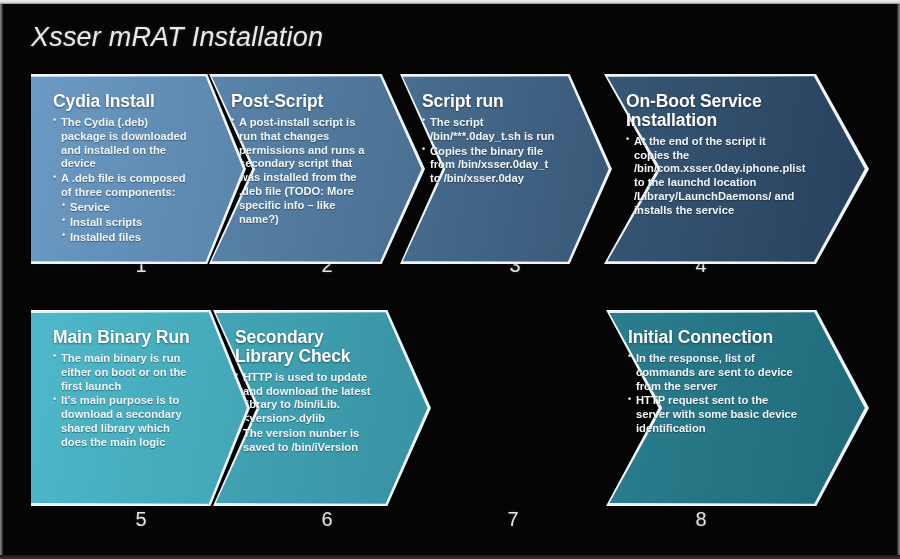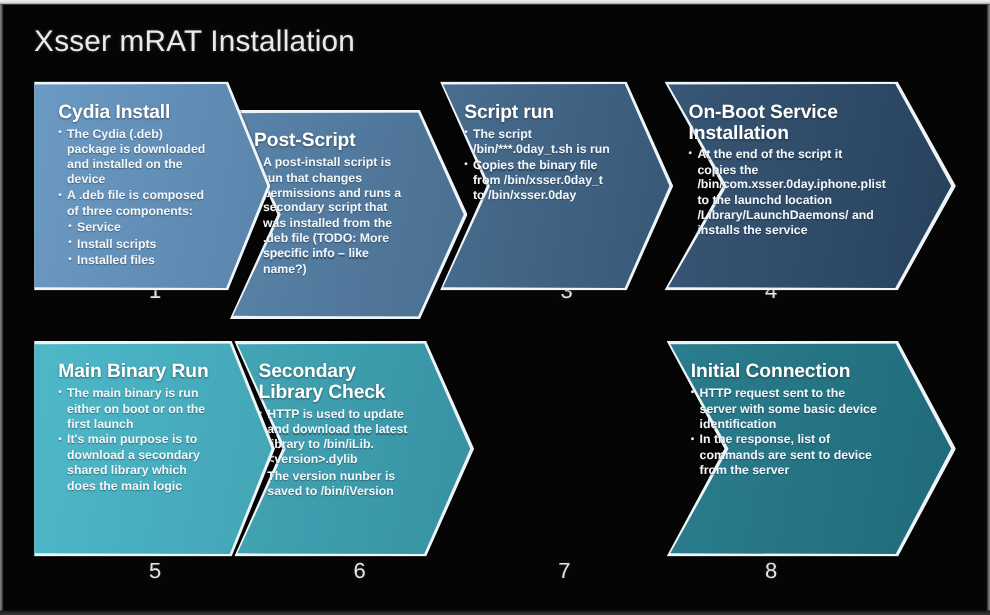--- a/index.html
+++ b/index.html
@@ -29,20 +29,21 @@
   .side-edge-r { position:absolute; right:0; top:4px; width:3px; height:552px;
     background:linear-gradient(270deg,#8f8f8f,#202020); }
 
   
   #title {
     position:absolute; left:31px; top:22px;
     font-size:27px; font-weight:400; letter-spacing:.2px;
     color:#eaeaea;
     text-shadow:0 0 3px rgba(255,255,255,.25);
     white-space:nowrap;
+    font-style:italic;
   }
 
   
   .row { position:absolute; left:0; width:900px; }
   #row-top    { top:63px;  height:190px; }
   #row-bottom { top:299px; height:196px; }
 
   .chev {
     position:absolute; top:11px; height:100%;
     padding:9px 0 0 0;
@@ -121,21 +122,21 @@
           <h3>Cydia Install</h3>
           <ul>
             <li>The Cydia (.deb) package is downloaded and installed on the device</li>
             <li>A .deb file is composed of three components:</li>
             <li class="sub">Service</li>
             <li class="sub">Install scripts</li>
             <li class="sub">Installed files</li>
           </ul>
         </div>
       </div>
-      <div class="chev shape-mid" style="left: 209px; width: 216px; z-index: 3; margin-top: 26px;">
+      <div class="chev shape-mid" style="left: 209px; width: 216px; z-index: 3;">
         <div class="outline" style="background: rgb(238, 244, 248);"></div>
         <div class="fill" style="background: linear-gradient(100deg, rgb(90, 132, 170) 0%, rgb(73, 110, 144) 100%);"></div>
         <div class="content" style="padding-right: 56px;">
           <h3>Post-Script</h3>
           <ul>
             <li>A post-install script is run that changes permissions and runs a secondary script that was installed from the .deb file (TODO: More specific info – like name?)</li>
           </ul>
         </div>
       </div>
       <div class="chev shape-mid" style="left: 400px; width: 212px; z-index: 2;">
@@ -189,22 +190,22 @@
             <li>The version nunber is saved to /bin/iVersion</li>
           </ul>
         </div>
       </div>
       <div class="chev shape-mid" style="left: 606px; width: 263px; z-index: 1;">
         <div class="outline" style="background: rgb(238, 244, 248);"></div>
         <div class="fill" style="background: linear-gradient(100deg, rgb(43, 126, 142) 0%, rgb(31, 106, 122) 100%);"></div>
         <div class="content" style="padding-right: 68px;">
           <h3>Initial Connection</h3>
           <ul>
+            <li>In the response, list of commands are sent to device from the server</li>
             <li>HTTP request sent to the server with some basic device identification</li>
-            <li>In the response, list of commands are sent to device from the server</li>
           </ul>
         </div>
       </div>
     </div>
   <div class="nums" id="nums-bottom">
       <div class="num" style="left: 121px;">5</div>
       <div class="num" style="left: 307px;">6</div>
       <div class="num" style="left: 493px;">7</div>
       <div class="num" style="left: 681px;">8</div>
     </div>

